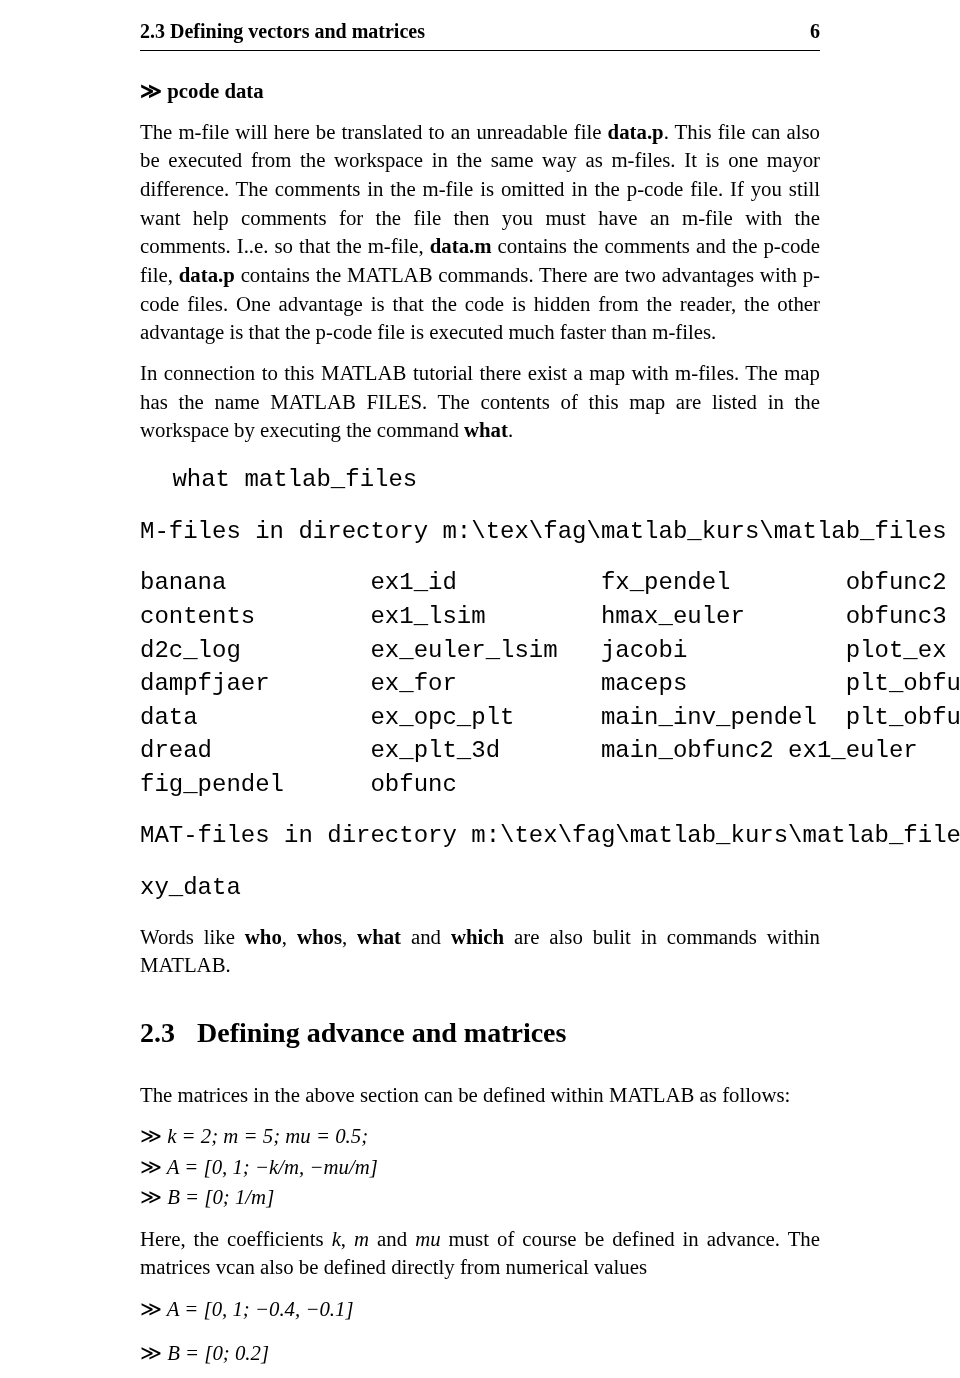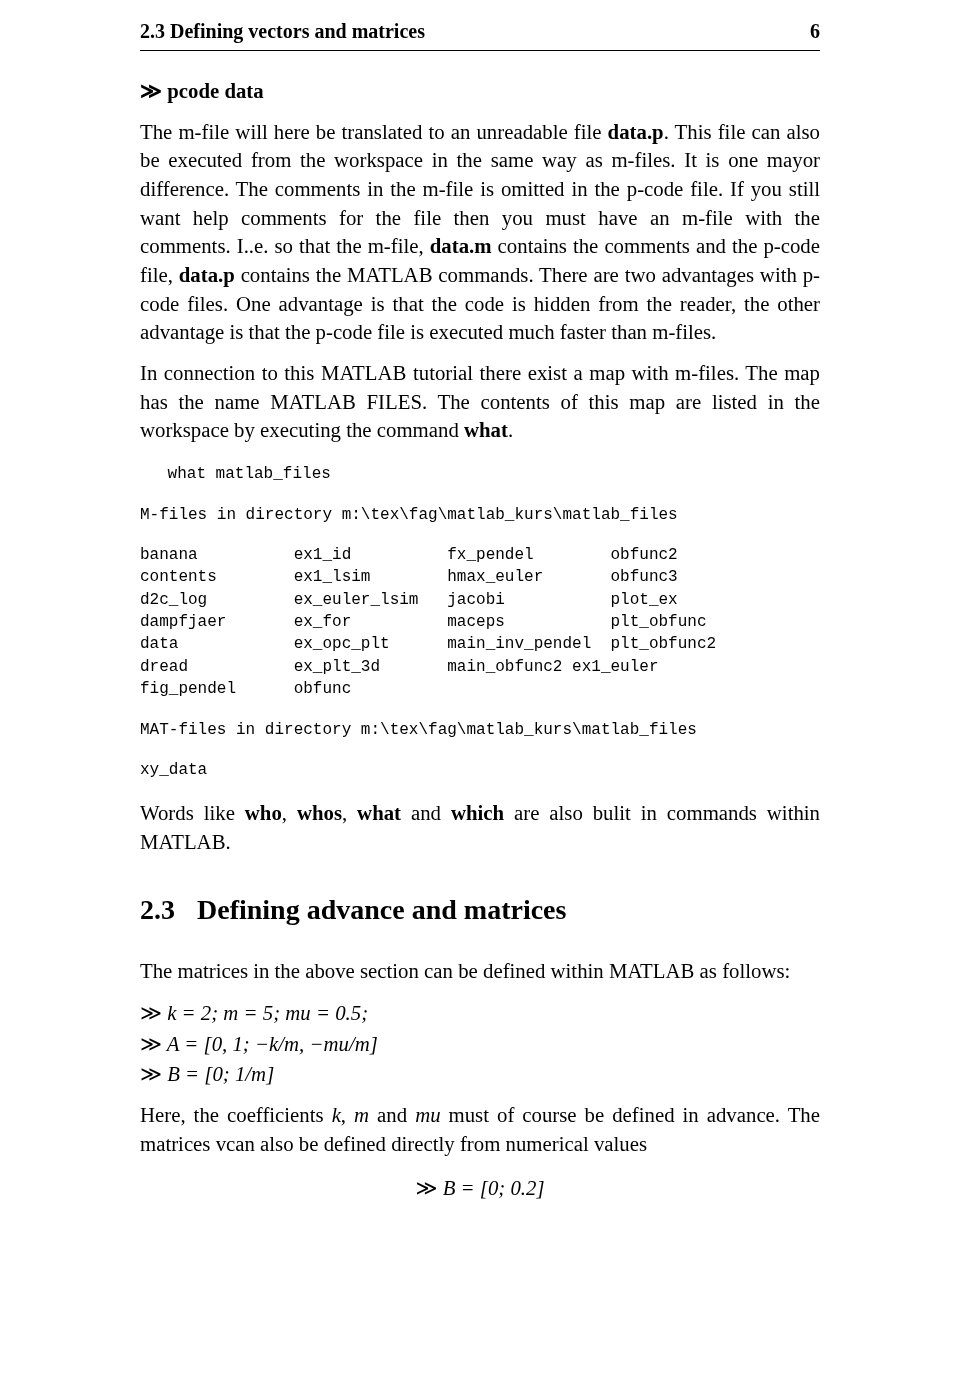--- a/index.html
+++ b/index.html
@@ -39,40 +39,40 @@
   .cmd-line .cmd-text{
     font-weight: bold;
   }
   p.body {
     margin: 12px 0 12px 0;
     text-align: justify;
   }
   .bold { font-weight: bold; }
   .mono-block {
     font-family: "Courier New", Courier, monospace;
-    font-size: 16px;
+    font-size: 24px;
     white-space: pre;
     line-height: 1.4;
     margin: 18px 0 18px 0;
   }
   .mono-block.indent { margin-left: 18px; }
   .section-heading {
     font-weight: bold;
     font-size: 28px;
     margin: 34px 0 28px 0;
   }
   .section-heading .num { margin-right: 22px; }
   .math-lines { margin: 6px 0 10px 0; font-family: Liberation Serif, serif; }
   .math-line {
     font-style: italic;
     font-size: 20.8px;
     line-height: 1.45;
   }
   .math-line .prompt-symbol { font-style: normal; }
-  .sp { margin-top: 14px; text-align: center; }
+  .sp { margin-top: 14px; }
 </style>
 </head>
 <body>
 
 <div class="page">
 
   <div class="running-head">
     <span>2.3 Defining vectors and matrices</span>
     <span>6</span>
   </div>
@@ -116,16 +116,17 @@
     <div class="math-line"><span class="prompt-symbol">≫</span> <span>k = 2; m = 5; mu = 0.5;</span></div>
     <div class="math-line"><span class="prompt-symbol">≫</span> <span>A = [0, 1; −k/m, −mu/m]</span></div>
     <div class="math-line"><span class="prompt-symbol">≫</span> <span>B = [0; 1/m]</span></div>
   </div>
 
   <p class="body">
     <span>Here, the coefficients </span><span style="font-style:italic">k</span><span>, </span><span style="font-style:italic">m</span><span> and </span><span style="font-style:italic">mu</span><span> must of course be defined in advance. The matrices vcan also be defined directly from numerical values</span>
   </p>
 
   <div class="math-lines">
+    <div class="math-line"><span class="prompt-symbol">≫</span> <span>A = [0, 1; −0.4, −0.1]</span></div>
     <div class="math-line sp"><span class="prompt-symbol">≫</span> <span>B = [0; 0.2]</span></div>
   </div>
 
 </div>
 
 </body></html>

